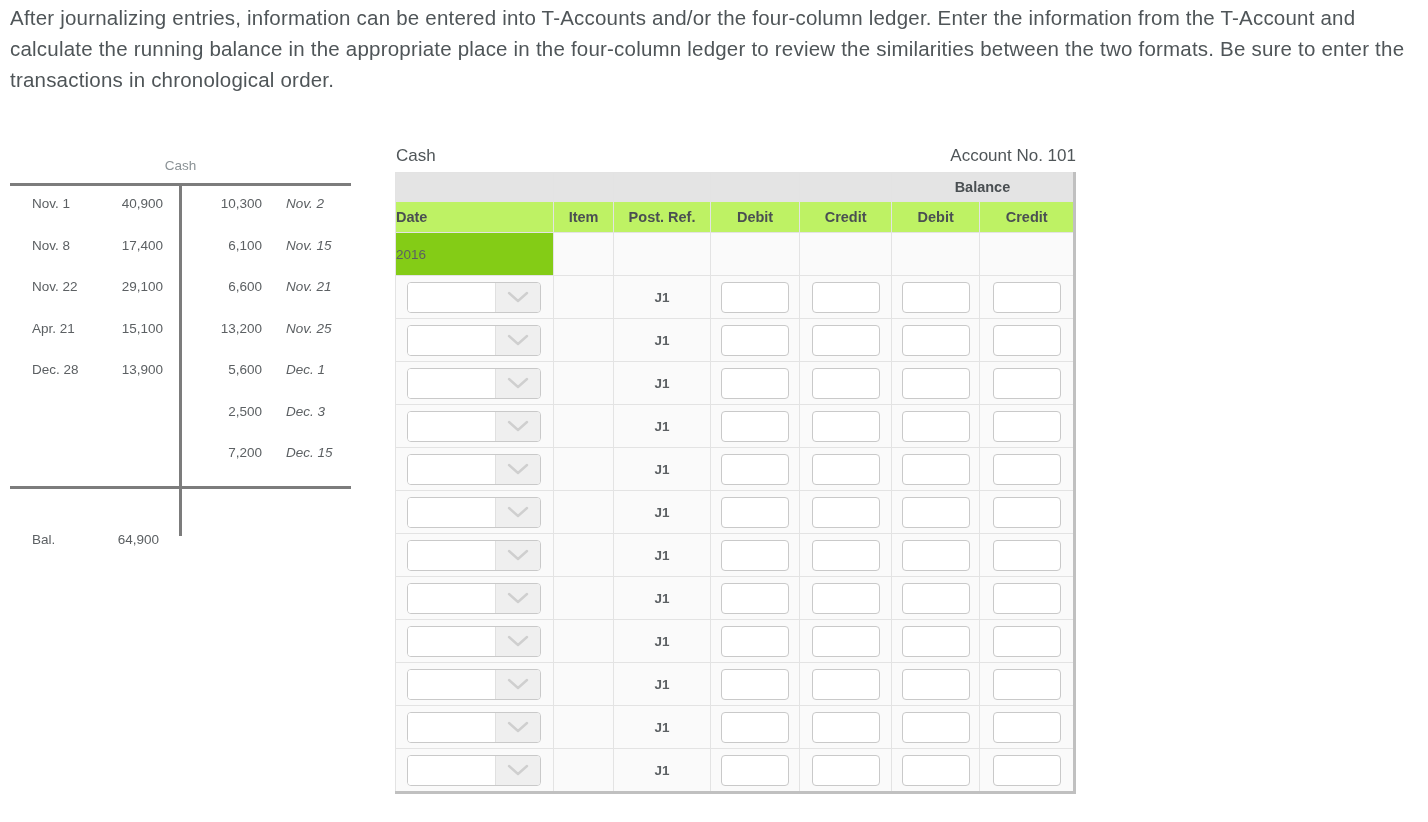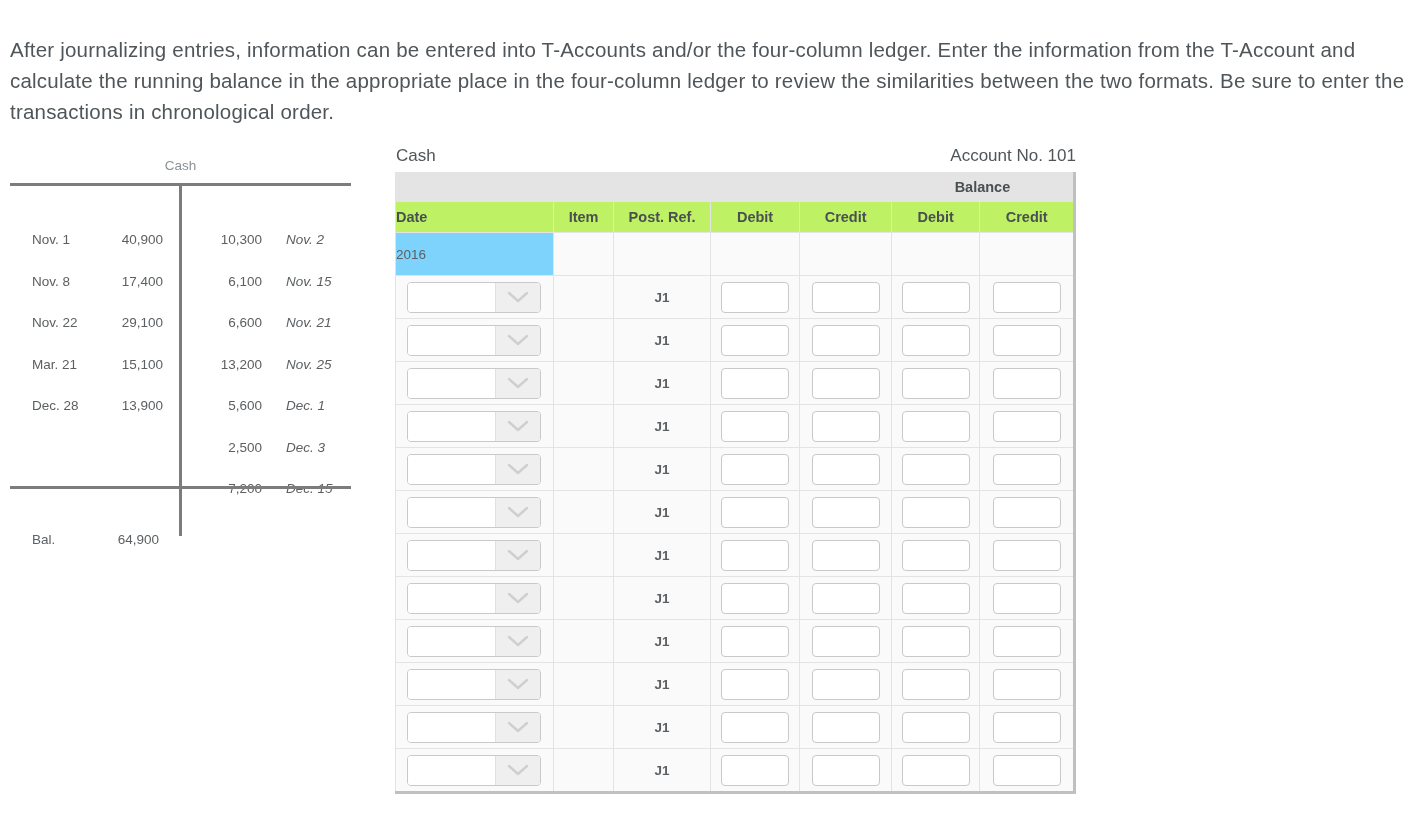--- a/index.html
+++ b/index.html
@@ -19,21 +19,20 @@
   
   .intro {
     position: absolute;
     left: 10px;
     top: 2px;
     width: 1412px;
     font-size: 20.5px;
     line-height: 31px;
     color: #4f5558;
     letter-spacing: 0.01em;
-    margin-top: 32px;
   }
 
   
   .taccount {
     position: absolute;
     left: 10px;
     top: 150px;
     width: 341px;
     height: 395px;
   }
@@ -67,21 +66,20 @@
     left: 169px;
     top: 33px;
     width: 3px;
     height: 353px;
     background: #7c7c7c;
   }
   .ta-side {
     position: absolute;
     top: 33px;
     height: 300px;
-    margin-top: 36px;
   }
   .ta-left  { left: 0px;   width: 169px; }
   .ta-right { left: 172px; width: 169px; }
   .ta-row {
     height: 41.5px;
     display: flex;
     align-items: center;
     font-size: 13.5px;
     color: #5c6063;
   }
@@ -167,21 +165,21 @@
   thead th.bal-span  { background: #e4e4e4; }
   thead tr.row2 th   { height: 30px; border-top: none; }
   th.date-h { text-align: left; padding-left: 14px; }
 
   td.year-cell {
     height: 42px;
     font-size: 13.5px;
     color: #5c6063;
     text-align: left;
     padding-left: 14px;
-    background: #7dd3fc;
+    background: #84cc16;
   }
   td.blank-cell { background: #fafafa; }
 
   tbody tr.entry-row td { height: 42px; background: #fafafa; vertical-align: middle; }
 
   .select-wrap {
     display: flex;
     width: 134px;
     height: 31px;
     margin-left: 11px;
@@ -240,21 +238,21 @@
     </div>
     <div class="ta-row">
       <span class="date">Nov. 8</span>
       <span class="amt">17,400</span>
     </div>
     <div class="ta-row">
       <span class="date">Nov. 22</span>
       <span class="amt">29,100</span>
     </div>
     <div class="ta-row">
-      <span class="date">Mar. 21</span>
+      <span class="date">Apr. 21</span>
       <span class="amt">15,100</span>
     </div>
     <div class="ta-row">
       <span class="date">Dec. 28</span>
       <span class="amt">13,900</span>
     </div>
   </div>
 
   <div class="ta-side ta-right">
     <div class="ta-row">

